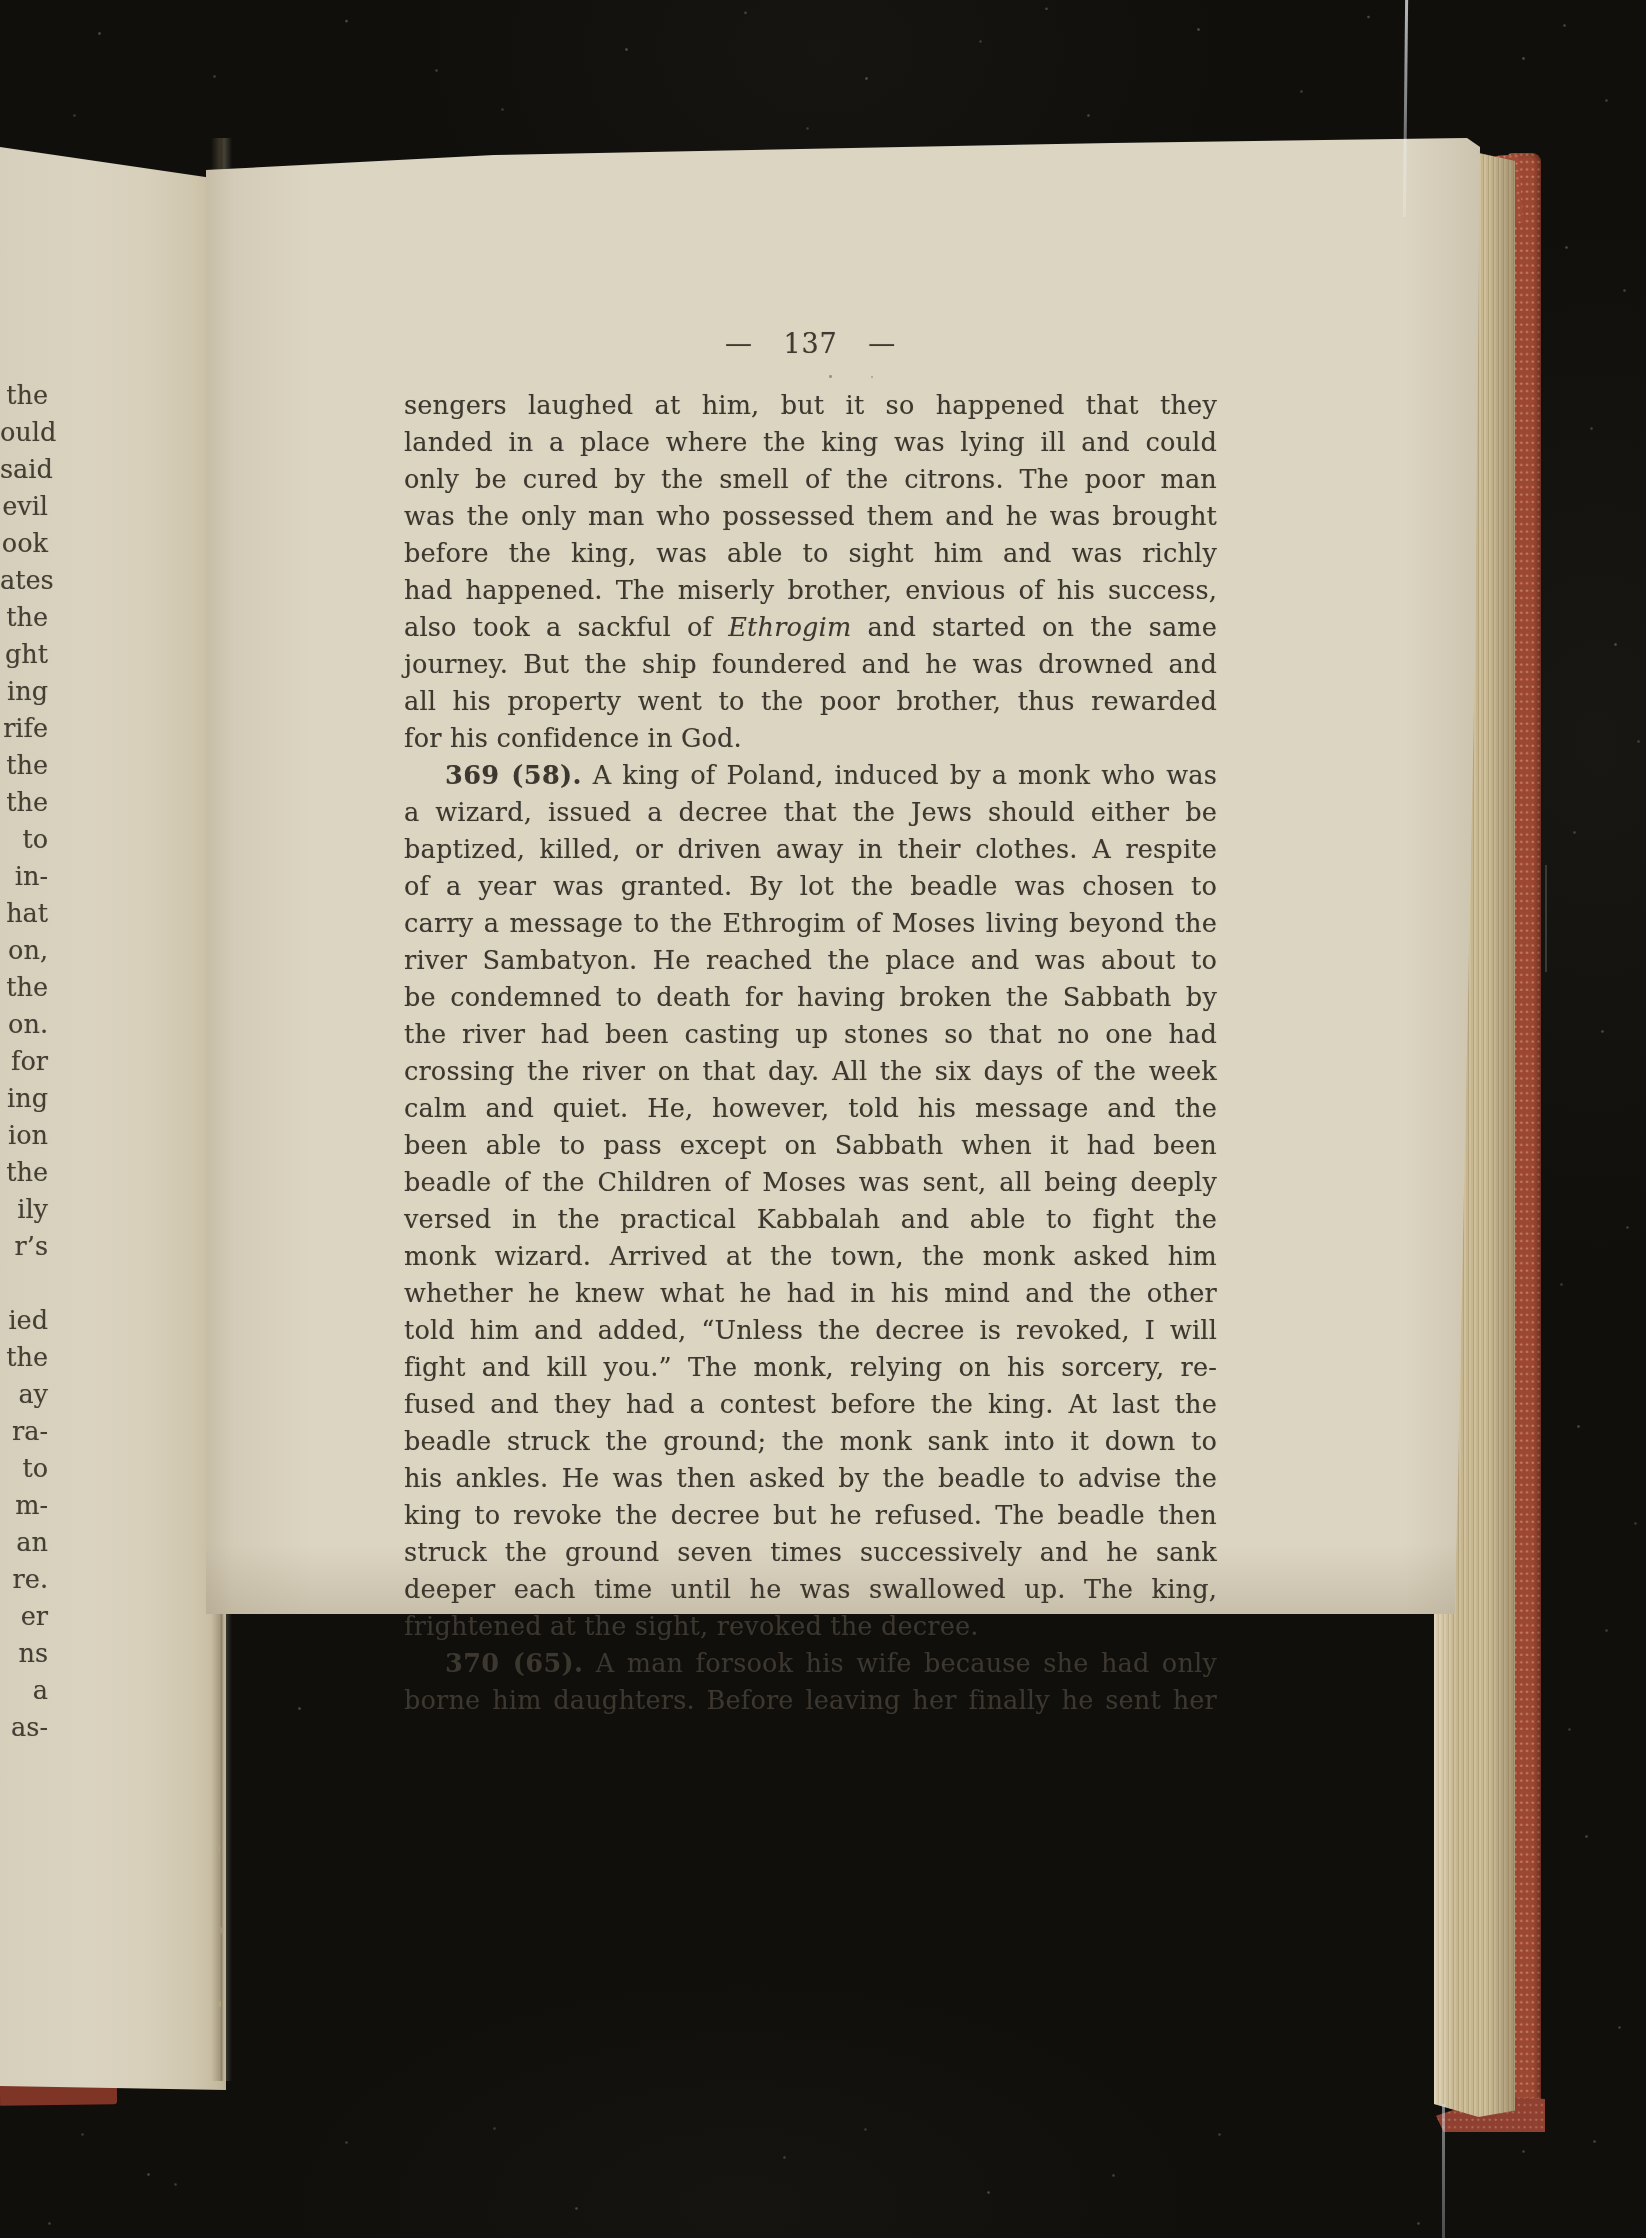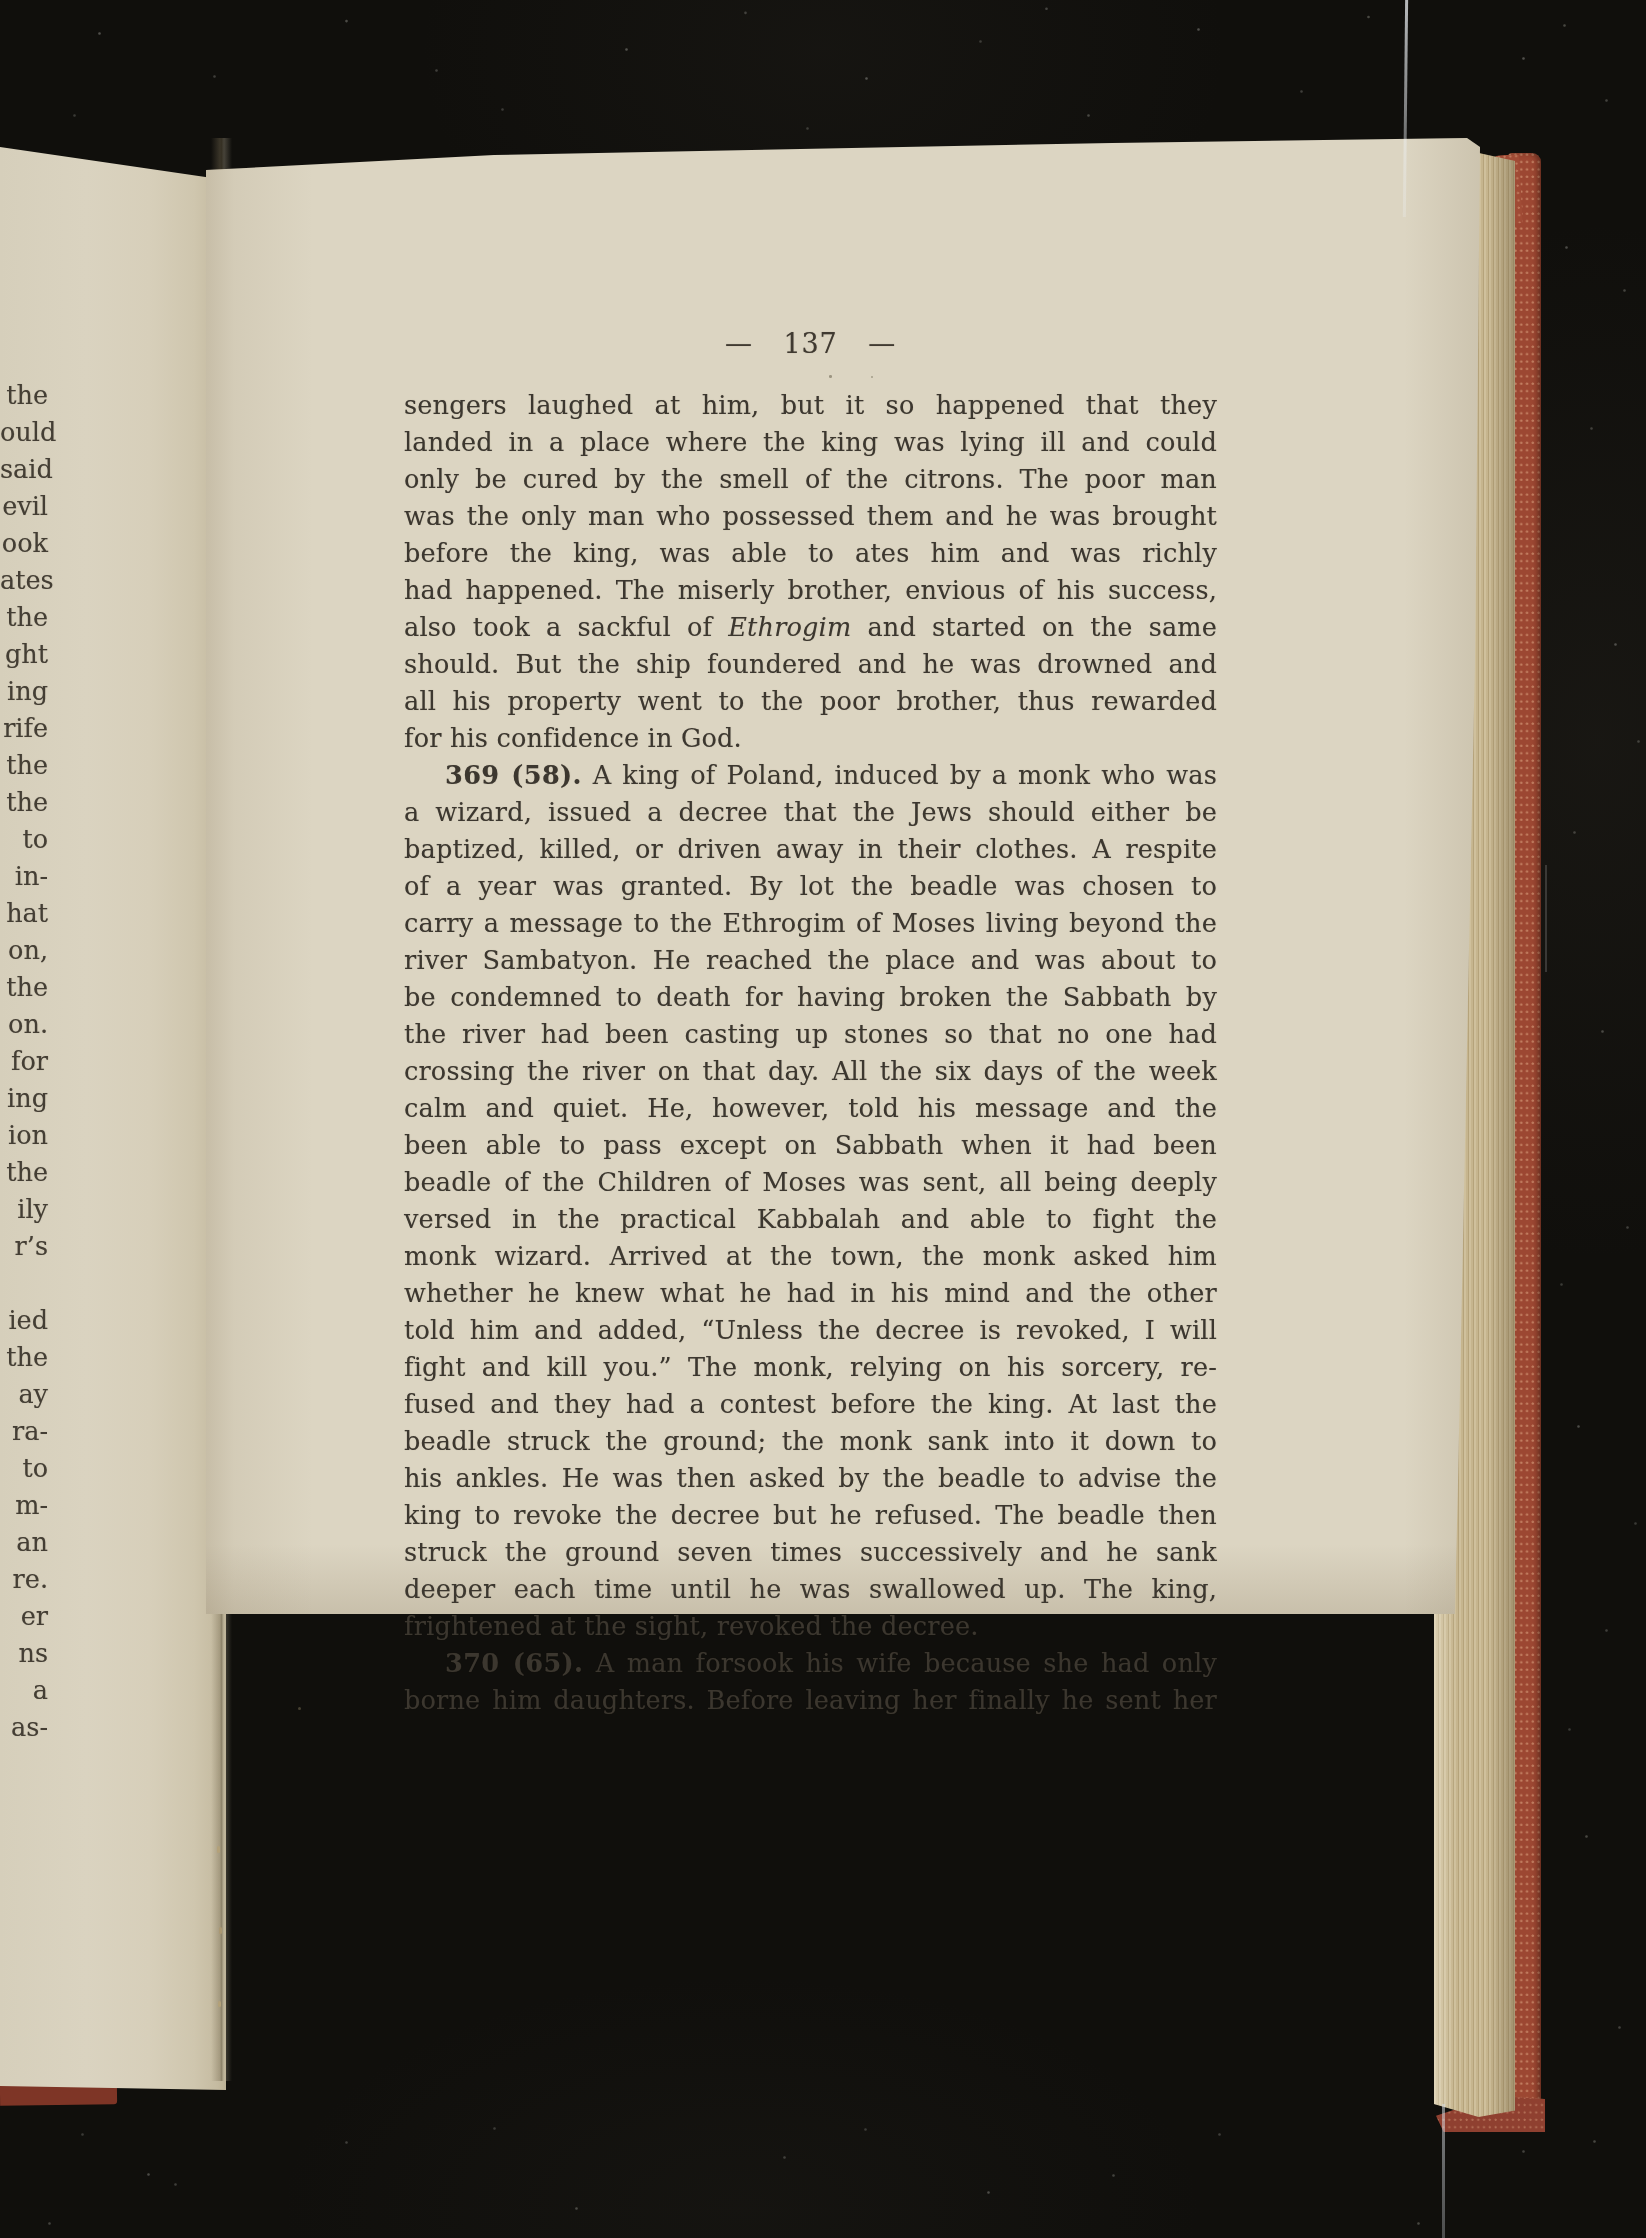--- a/index.html
+++ b/index.html
@@ -237,24 +237,24 @@
   <div class="crease-mark" style="left:219px;top:1927px;width:3.3px;height:6.6px;background:#ab9872;"></div>
   <div class="crease-mark" style="left:218px;top:2001px;width:2.5px;height:5.8px;background:#b3a179;"></div>
 
   <div class="page-right">
     <div class="page-number">— 137 —</div>
     <div class="text-block">
         <div class="tline"><span>sengers laughed at him, but it so happened that they</span></div>
         <div class="tline"><span>landed in a place where the king was lying ill and could</span></div>
         <div class="tline"><span>only be cured by the smell of the citrons. The poor man</span></div>
         <div class="tline"><span>was the only man who possessed them and he was brought</span></div>
-        <div class="tline"><span>before the king, was able to ates him and was richly</span></div>
+        <div class="tline"><span>before the king, was able to sight him and was richly</span></div>
         <div class="tline"><span>had happened. The miserly brother, envious of his success,</span></div>
         <div class="tline"><span>also took a sackful of </span><span class="i">Ethrogim</span><span> and started on the same</span></div>
-        <div class="tline"><span>should. But the ship foundered and he was drowned and</span></div>
+        <div class="tline"><span>journey. But the ship foundered and he was drowned and</span></div>
         <div class="tline"><span>all his property went to the poor brother, thus rewarded</span></div>
         <div class="tline lastline"><span>for his confidence in God.</span></div>
         <div class="tline indent"><span class="b">369 (58).</span><span> A king of Poland, induced by a monk who was</span></div>
         <div class="tline"><span>a wizard, issued a decree that the Jews should either be</span></div>
         <div class="tline"><span>baptized, killed, or driven away in their clothes. A respite</span></div>
         <div class="tline"><span>of a year was granted. By lot the beadle was chosen to</span></div>
         <div class="tline"><span>carry a message to the Ethrogim of Moses living beyond the</span></div>
         <div class="tline"><span>river Sambatyon. He reached the place and was about to</span></div>
         <div class="tline"><span>be condemned to death for having broken the Sabbath by</span></div>
         <div class="tline"><span>the river had been casting up stones so that no one had</span></div>

